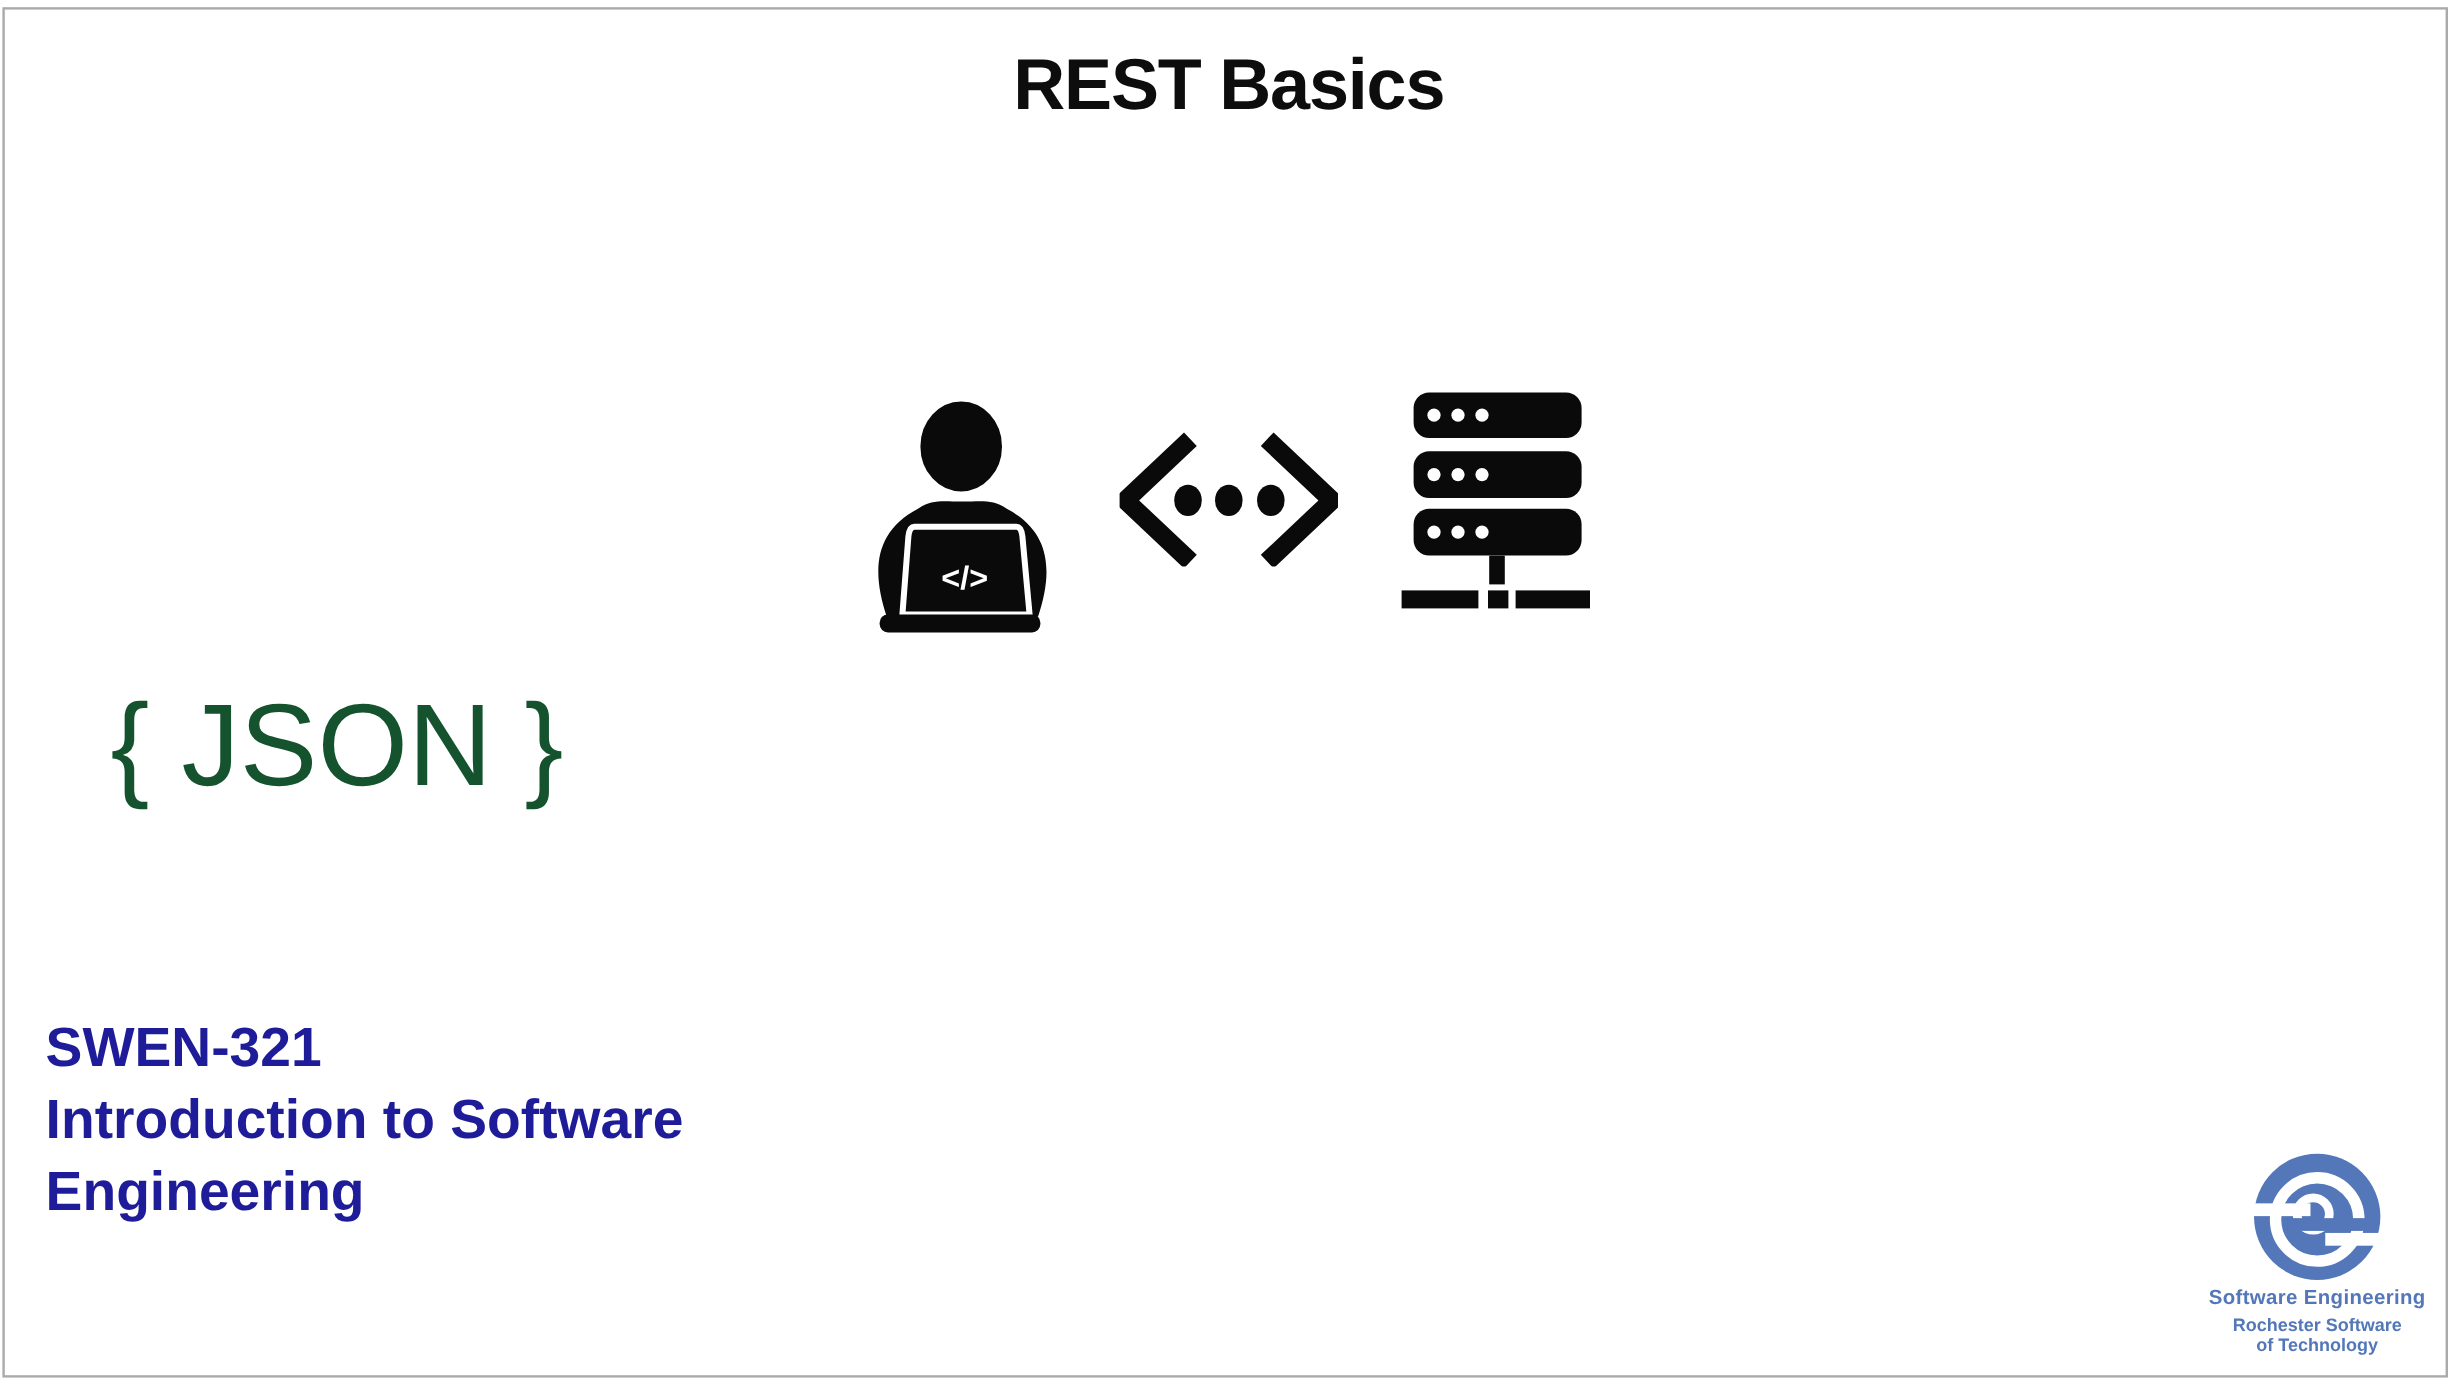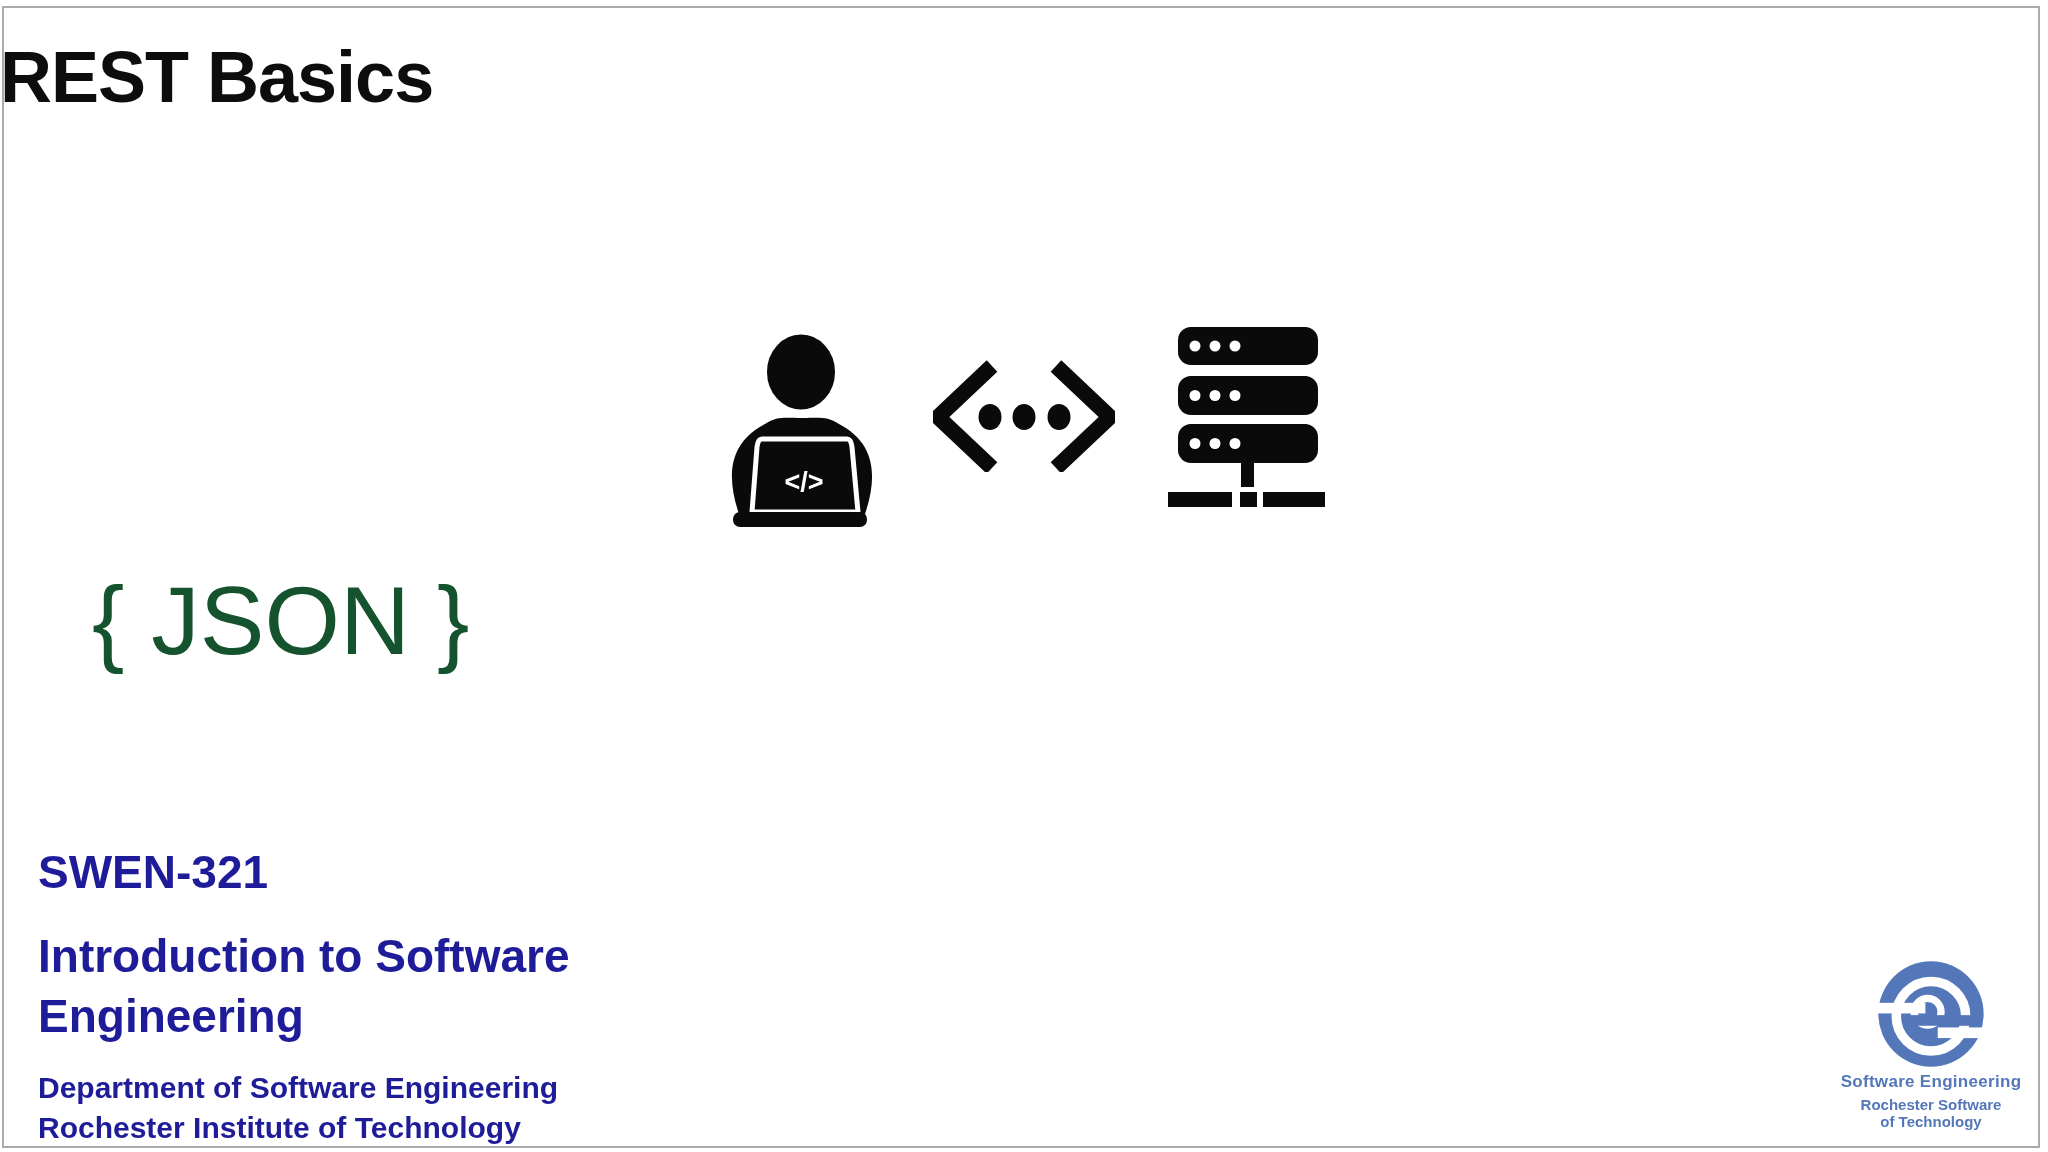--- a/index.html
+++ b/index.html
@@ -6,38 +6,38 @@
   .slide {
     position:relative; width:2048px; height:1152px; background:#ffffff;
     font-family:"Liberation Sans", sans-serif; overflow:hidden;
   }
   .frame {
     position:absolute; left:2px; top:6px; right:8px; bottom:4px;
     border:2px solid #aaaaaa; pointer-events:none;
   }
   .title {
     position:absolute; left:0; right:0; top:36px;
-    text-align:left; font-size:72px; font-weight:bold; color:#0d0d0d;
+    text-align:center; font-size:60px; font-weight:bold; color:#0d0d0d;
     letter-spacing:-1px;
   }
   .icon-box { position:absolute; }
   .icon-person   { left:725px;  top:328px; width:155px; height:200px; }
   .icon-transfer { left:933px;  top:360px; width:182px; height:112px; }
   .icon-server   { left:1166px; top:325px; width:160px; height:186px; }
   .label-json {
     position:absolute; left:92px; top:572px;
     font-size:97px; color:#14532d; white-space:nowrap; line-height:1;
   }
   .label-http {
     position:absolute; left:1585px; top:568px;
     font-size:97px; color:#111; white-space:nowrap; line-height:1; font-weight:500;
   }
   .footer { position:absolute; left:38px; top:842px; color:#1f1c99; }
   .course-line  { font-size:46px; font-weight:bold; line-height:60px; }
-  .course-title { max-width:580px;margin-top:24px; }
+  .course-title { max-width:580px; }
   .dept-block   { margin-top:22px; }
   .dept-line    { font-size:30px; font-weight:bold; line-height:40px; }
   .logo-box {
     position:absolute; left:1828px; top:958px; width:206px;
     text-align:center; color:#5377b9;
   }
   .logo-mark { display:block; margin:0 auto; width:112px; height:112px; }
   .logo-name { font-size:17px; font-weight:bold; letter-spacing:0.3px; margin-top:2px; white-space:nowrap; }
   .logo-sub  { font-size:15px;  font-weight:bold; line-height:1.16; margin-top:4px; }
 </style>
@@ -89,24 +89,20 @@
       <rect x="74" y="167" width="17" height="15" fill="#0a0a0a"></rect>
       <rect x="97" y="167" width="62" height="15" fill="#0a0a0a"></rect>
     </svg>
   </div>
 
   <div class="label-json">{ JSON }</div>
 
   <div class="footer">
     <div class="course-line">SWEN-321</div>
     <div class="course-line course-title">Introduction to Software Engineering</div>
-    <div class="dept-block">
-      <div class="dept-line">Department of Software Engineering</div>
-      <div class="dept-line">Rochester Institute of Technology</div>
-    </div>
   </div>
 
   <div class="logo-box">
     <svg class="logo-mark" viewBox="0 0 100 100">
       <circle cx="50" cy="50" r="47" fill="#5377b9"></circle>
       <circle cx="50" cy="52" r="31" fill="none" stroke="#ffffff" stroke-width="8.5"></circle>
       <circle cx="47" cy="48" r="12" fill="none" stroke="#ffffff" stroke-width="6.5"></circle>
       <rect x="0" y="40" width="45" height="9.5" fill="#ffffff"></rect>
       <rect x="28" y="51" width="60" height="9.5" fill="#5377b9"></rect>
       <rect x="56" y="62" width="44" height="9.5" fill="#ffffff"></rect>

